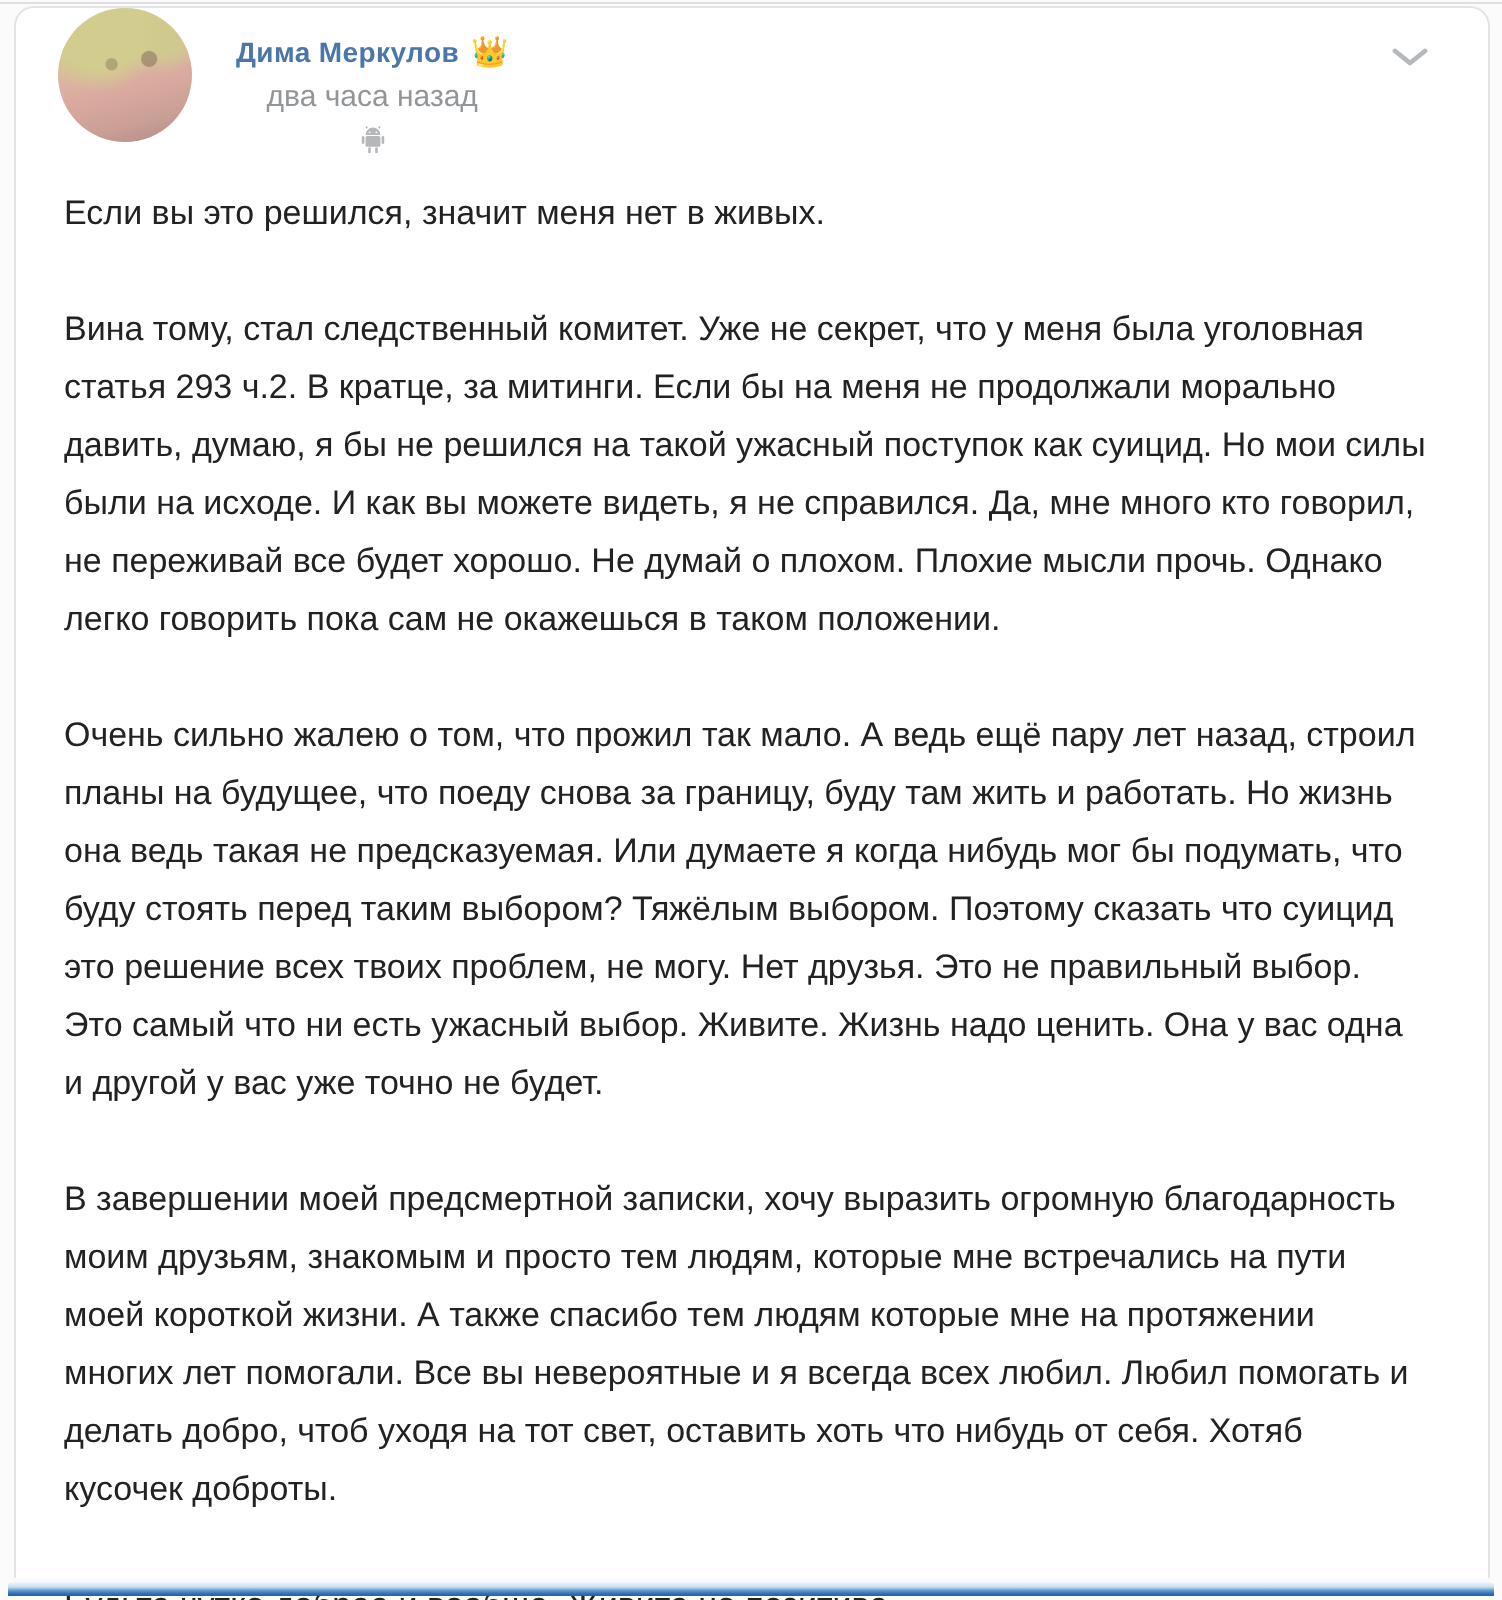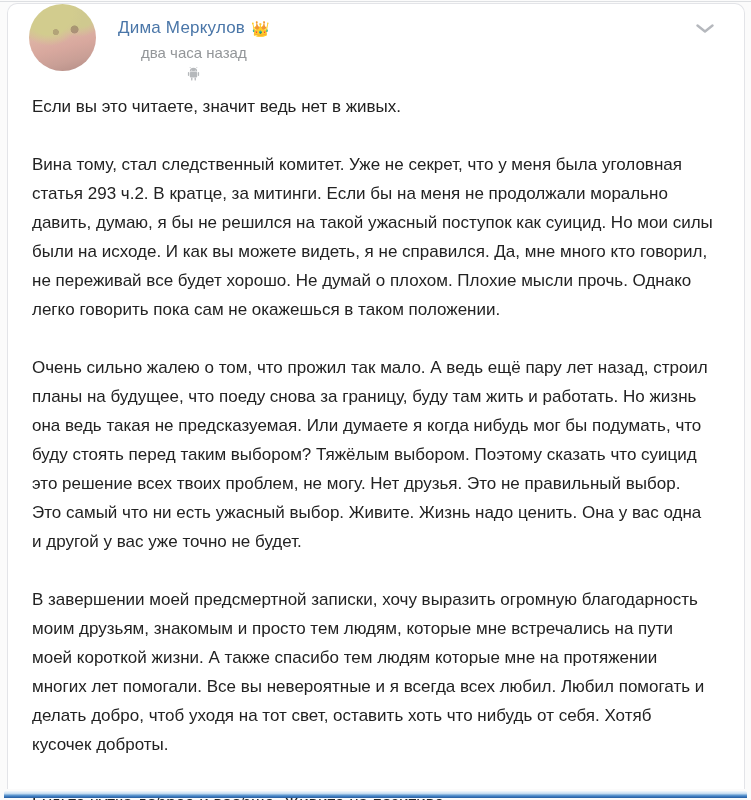--- a/index.html
+++ b/index.html
@@ -50,22 +50,22 @@
       radial-gradient(circle at 75% 8%, #cfc98f 0 22%, transparent 35%),
       linear-gradient(165deg, #cec88c 0%, #d5c695 22%, #ddb2a4 45%, #d8a89e 62%, #c99f96 80%, #b28c85 100%);
   }
   .author-block {
     margin-left: 22px;
     padding-top: 12px;
   }
   .author-line { display: flex; align-items: center; gap: 6px; }
   .author-name {
     color: #4a76a8;
-    font-size: 17px;
-    font-weight: 400;
+    font-size: 14px;
+    font-weight: 700;
     text-decoration: none;
     cursor: pointer;
     letter-spacing: 0.2px;
   }
   .author-badge { font-size: 15px; line-height: 1; }
   .time-line {
     display: flex; align-items: center; gap: 6px;
     margin-top: 6px;
     flex-direction: column;
   }
@@ -136,21 +136,21 @@
       <button class="menu-btn" aria-label="menu">
         <span>
           <svg width="18" height="9" viewBox="0 0 18 9" fill="none" xmlns="http://www.w3.org/2000/svg">
             <path d="M1.5 1.5 L9 7.5 L16.5 1.5" stroke="#b5b8bd" stroke-width="2.4" stroke-linecap="round" stroke-linejoin="round"></path>
           </svg>
         </span>
       </button>
     </header>
 
     <div class="post-body">
-        <p>Если вы это читаете, значит ведь нет в живых.</p>
+        <p>Если вы это решился, значит меня нет в живых.</p>
         <p>Вина тому, стал следственный комитет. Уже не секрет, что у меня была уголовная статья 293 ч.2. В кратце, за митинги. Если бы на меня не продолжали морально давить, думаю, я бы не решился на такой ужасный поступок как суицид. Но мои силы были на исходе. И как вы можете видеть, я не справился. Да, мне много кто говорил, не переживай все будет хорошо. Не думай о плохом. Плохие мысли прочь. Однако легко говорить пока сам не окажешься в таком положении.</p>
         <p>Очень сильно жалею о том, что прожил так мало. А ведь ещё пару лет назад, строил планы на будущее, что поеду снова за границу, буду там жить и работать. Но жизнь она ведь такая не предсказуемая. Или думаете я когда нибудь мог бы подумать, что буду стоять перед таким выбором? Тяжёлым выбором. Поэтому сказать что суицид это решение всех твоих проблем, не могу. Нет друзья. Это не правильный выбор. Это самый что ни есть ужасный выбор. Живите. Жизнь надо ценить. Она у вас одна и другой у вас уже точно не будет.</p>
         <p>В завершении моей предсмертной записки, хочу выразить огромную благодарность моим друзьям, знакомым и просто тем людям, которые мне встречались на пути моей короткой жизни. А также спасибо тем людям которые мне на протяжении многих лет помогали. Все вы невероятные и я всегда всех любил. Любил помогать и делать добро, чтоб уходя на тот свет, оставить хоть что нибудь от себя. Хотяб кусочек доброты.</p>
         <p>Будьте чутка добрее и вообще. Живите на позитиве.</p>
       </div>
   </article>
 
   <div class="bottom-bar"></div>
 </div>
 

